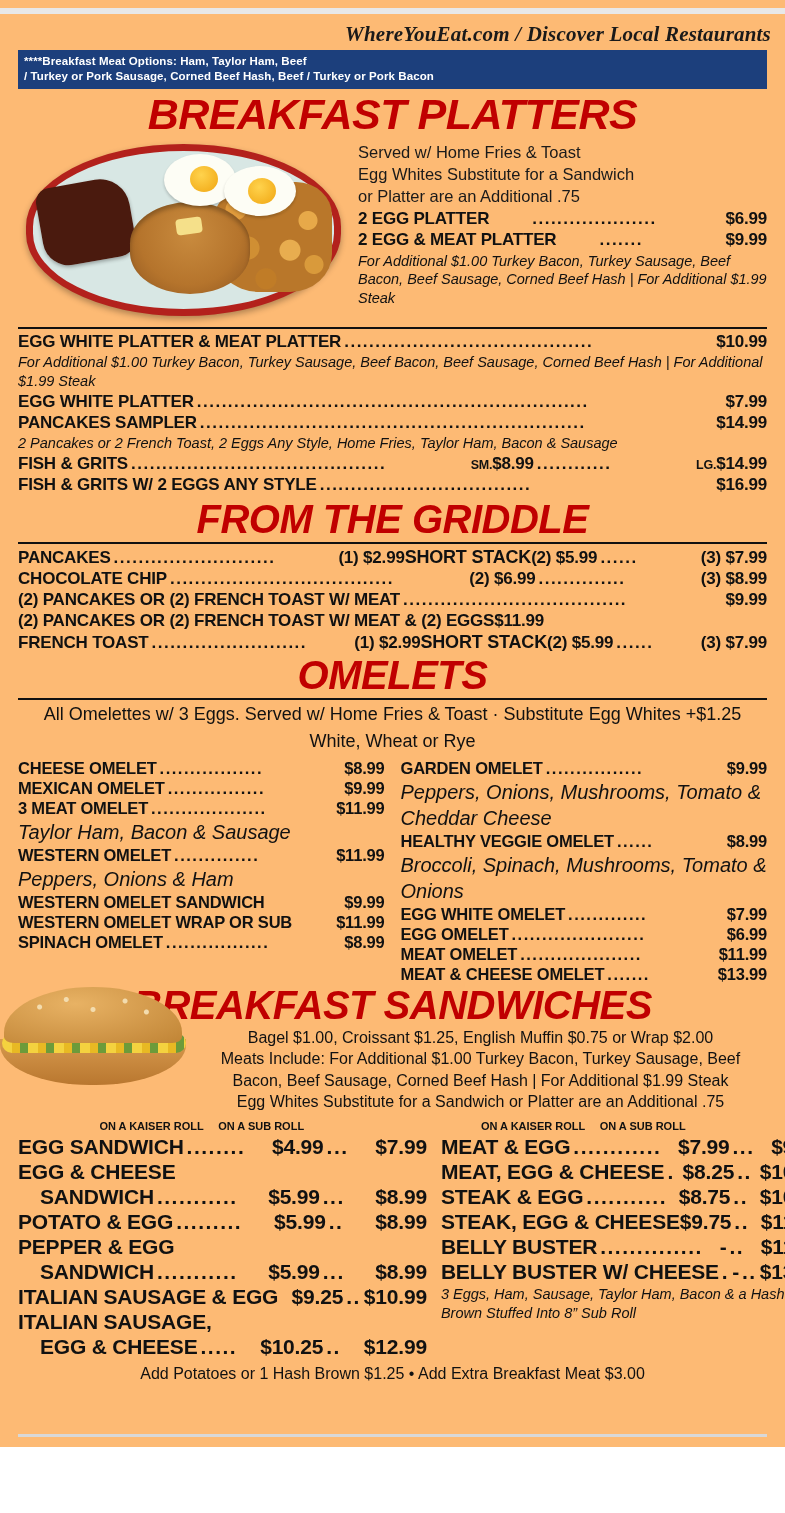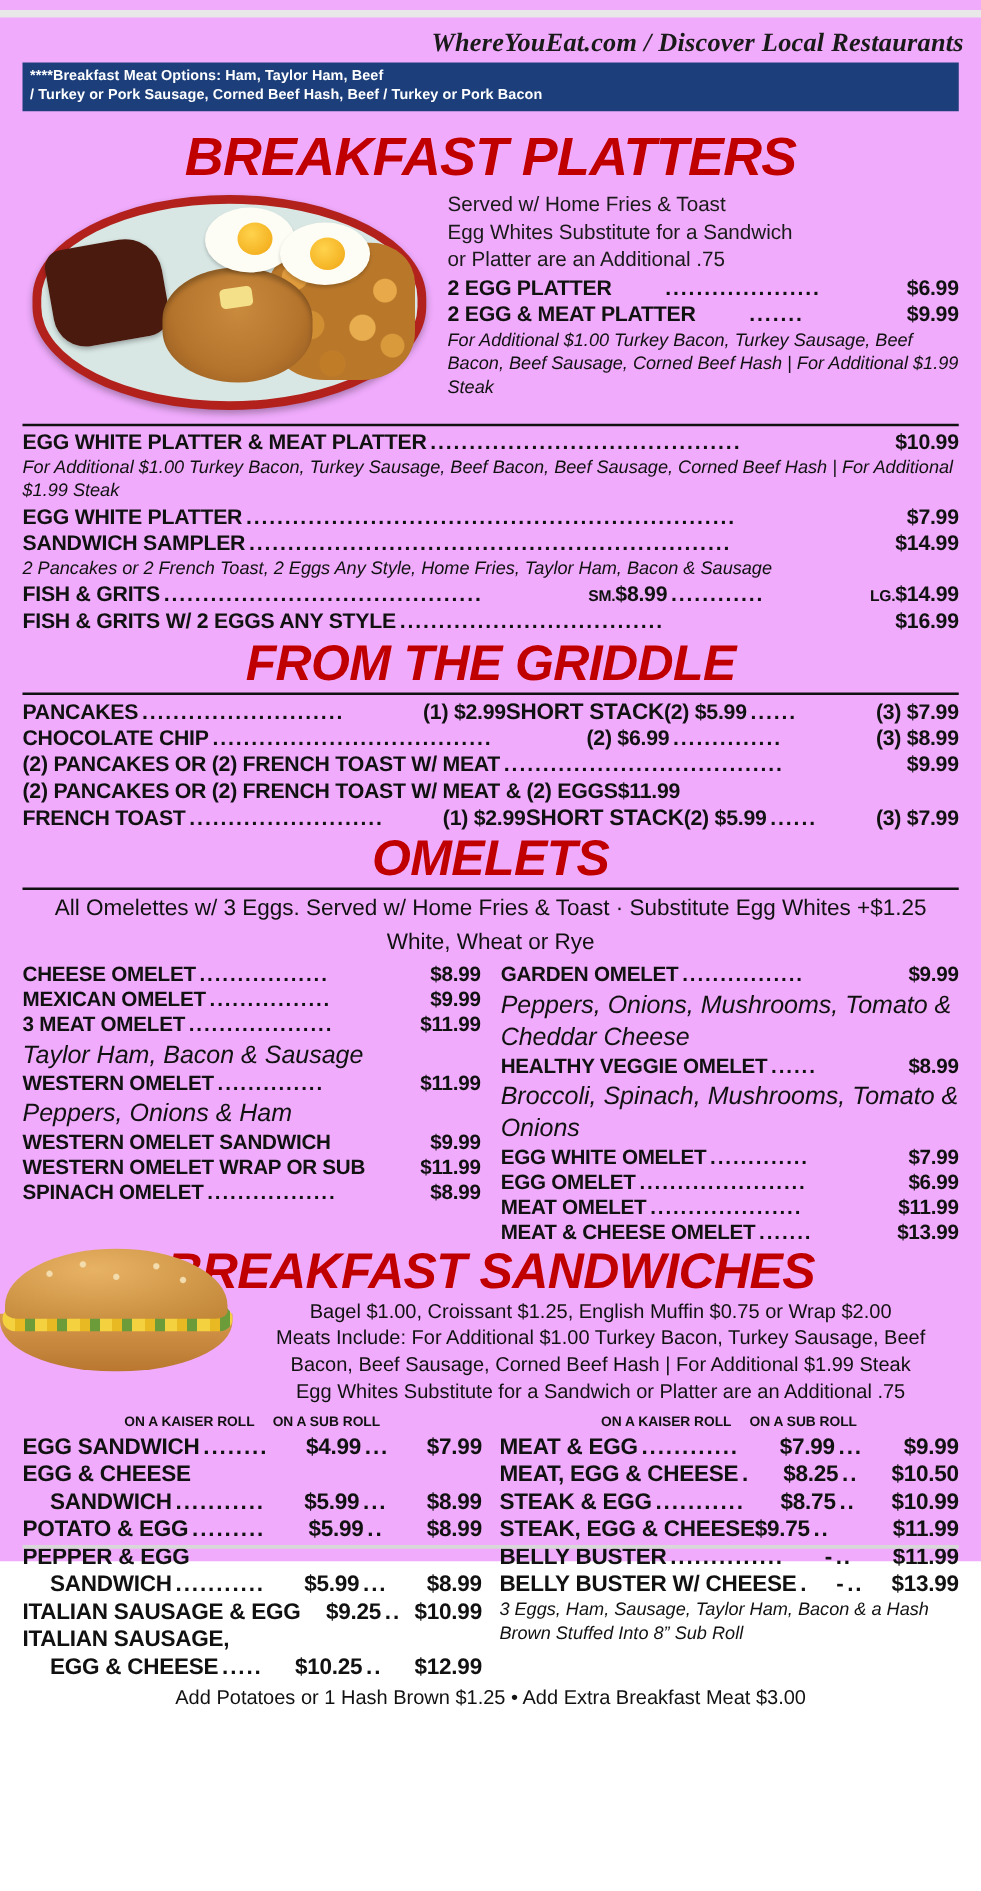--- a/index.html
+++ b/index.html
@@ -7,22 +7,22 @@
   body {
     width: 785px; height: 1513px;
     background: #ffffff;
     font-family: "Liberation Sans", sans-serif;
     color: #111;
     position: relative;
     overflow: hidden;
   }
   .page {
     position: relative;
-    width: 785px; height: 1249px;
-    background: #f0abfc;
+    width: 785px; height: 1447px;
+    background: #fdba74;
     padding: 0 18px;
   }
   
   .watermark {
     position: absolute;
     top: 22px; right: 14px;
     font-family: "Liberation Serif", serif;
     font-style: italic;
     font-weight: bold;
     font-size: 21px;
@@ -54,21 +54,21 @@
   
   .sect-title {
     text-align: center;
     color: #c00000;
     font-weight: bold;
     font-style: italic;
     letter-spacing: -0.5px;
     line-height: 1;
     font-family: "Liberation Sans", sans-serif;
   }
-  .t-platters { font-size: 43px; margin: 16px 0 2px; }
+  .t-platters { font-size: 43px; margin: 4px 0 2px; }
   .t-griddle  { font-size: 40px; margin: 4px 0 3px; }
   .t-omelets  { font-size: 40px; margin: 2px 0 3px; }
   .t-sandwiches { font-size: 40px; margin: 0 0 2px; }
 
   .rule { border-top: 2px solid #111; margin: 2px 0 3px; }
 
   
   .platter-top { display: flex; gap: 10px; align-items: flex-start; }
   .food-photo {
     width: 330px; height: 185px;
@@ -186,21 +186,21 @@
       radial-gradient(circle at 80% 50%, #f3dcae 0 2px, transparent 3px);
   }
   .filling {
     position:absolute; left: 2px; top: 48px; width: 184px; height: 20px;
     background: repeating-linear-gradient(90deg,#f4d23f 0 10px,#e8b923 10px 18px,#6c9b3a 18px 26px);
     border-radius: 10px;
   }
   .sand-note { text-align: center; font-size: 16px; line-height: 1.34; }
   .sand-cols { display:flex; gap: 14px; }
   .sand-col { flex: 1; }
-  .sand-col .row { font-size: 18px; margin: 1px 0; }
+  .sand-col .row { font-size: 21px; margin: 1px 0; }
   .indent { padding-left: 22px; }
   .addline { text-align:center; font-size: 16px; margin-top: 5px; }
 </style>
 </head>
 <body>
 
 <div class="page">
   <div class="topline"></div>
   <div class="watermark">WhereYouEat.com / Discover Local Restaurants</div>
 
@@ -255,21 +255,21 @@
       </div>
       <div class="sub-ital">For Additional $1.00 Turkey Bacon, Turkey Sausage, Beef Bacon, Beef Sausage, Corned Beef Hash | For Additional $1.99 Steak</div>
 
       <div class="row">
         <span class="nm">EGG WHITE PLATTER</span>
         <span class="dots">...............................................................</span>
         <span class="pr">$7.99</span>
       </div>
 
       <div class="row">
-        <span class="nm">SANDWICH SAMPLER</span>
+        <span class="nm">PANCAKES SAMPLER</span>
         <span class="dots">..............................................................</span>
         <span class="pr">$14.99</span>
       </div>
       <div class="sub-ital">2 Pancakes or 2 French Toast, 2 Eggs Any Style, Home Fries, Taylor Ham, Bacon &amp; Sausage</div>
 
       <div class="row">
         <span class="nm">FISH &amp; GRITS</span>
         <span class="dots">.........................................</span>
         <span class="small-cap">SM.</span>
         <span class="pr">$8.99</span>

